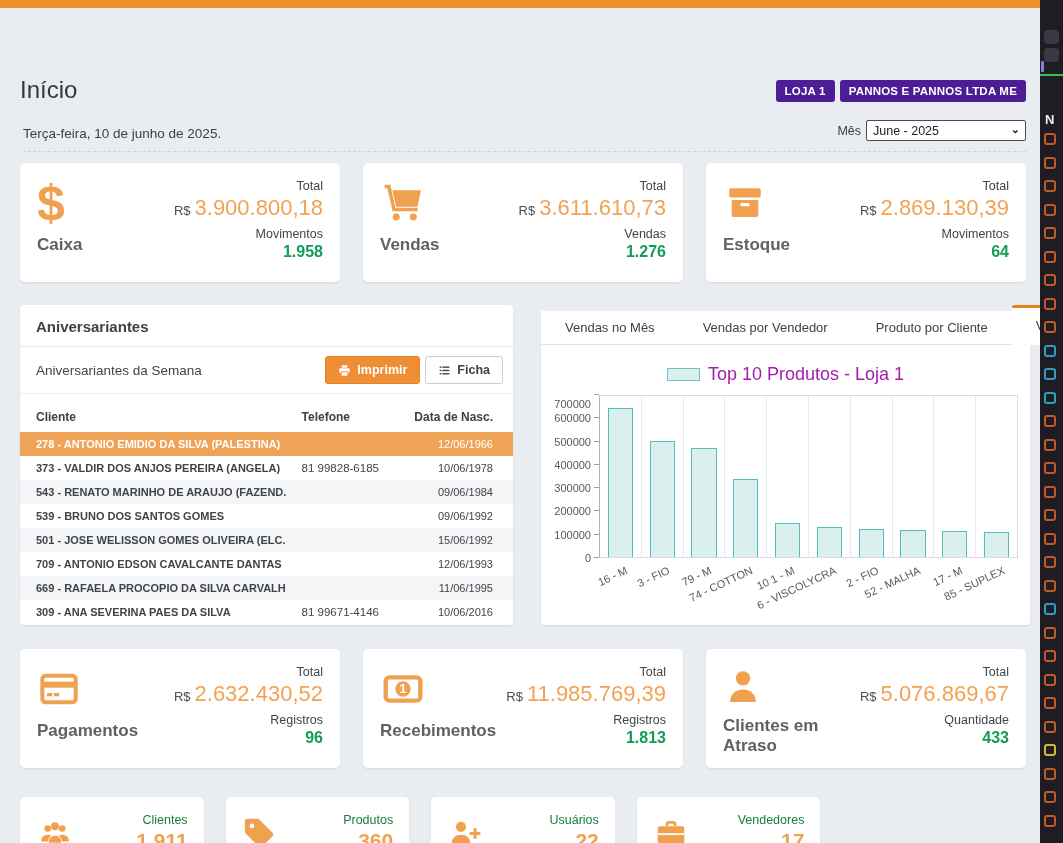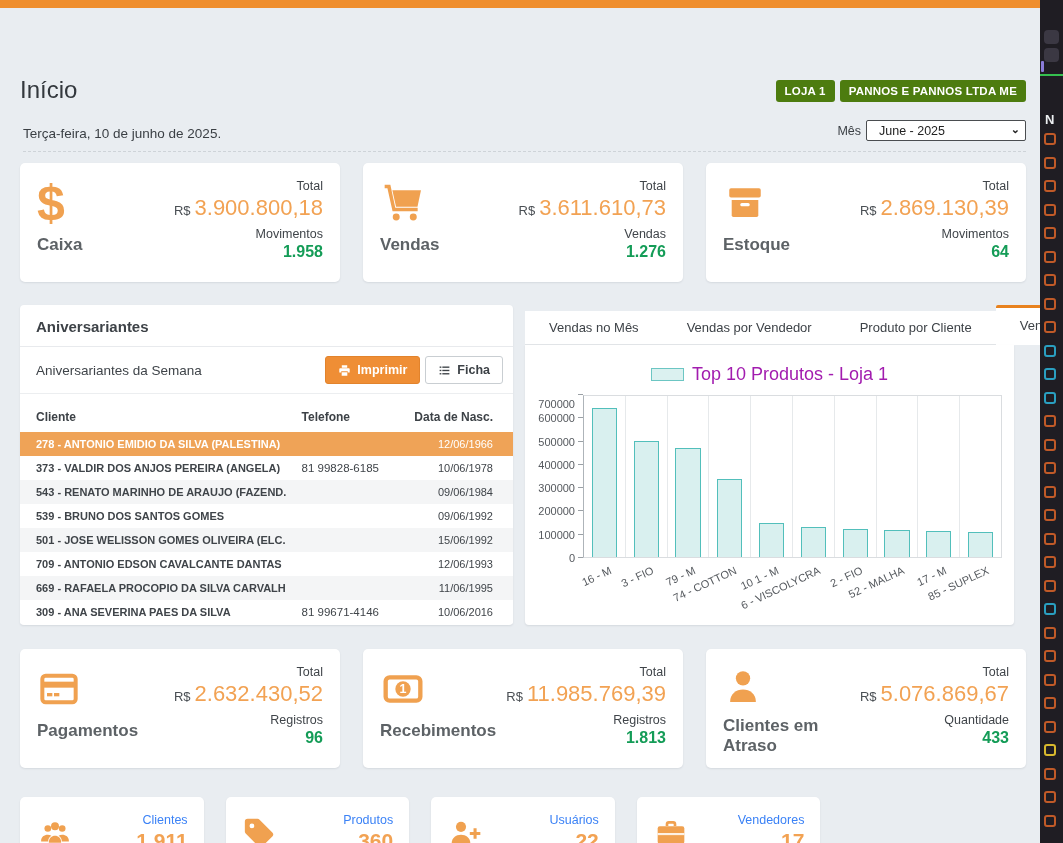--- a/index.html
+++ b/index.html
@@ -10,30 +10,30 @@
     position:relative;
     color:#3e4347;
   }
   .top-bar { position:absolute; top:0; left:0; width:1040px; height:8px; background:#ef8e2e; }
   .main { position:absolute; top:8px; left:0; width:1040px; }
 
   
   .header-row { display:flex; justify-content:space-between; align-items:flex-start; padding:20px 14px 0 20px;margin-top:48px; }
   .page-title { font-size:24px; font-weight:400; color:#33383d; }
   .badges { display:flex; gap:5px; margin-top:4px; }
-  .badge { background:#4d7c0f; color:#fff; font-size:11.5px; font-weight:bold; padding:5px 9px; border-radius:3px; letter-spacing:.2px; }
+  .badge { background:#4c1d95; color:#fff; font-size:11.5px; font-weight:bold; padding:5px 9px; border-radius:3px; letter-spacing:.2px; }
   .date-row { display:flex; justify-content:space-between; align-items:flex-end; padding:16px 14px 0 23px; }
   .date-text { font-size:13.5px; color:#3a3f44; }
   .month-wrap { display:flex; align-items:center; gap:5px; }
   .month-label { font-size:12.5px; color:#3a3f44; }
   .select-wrap { position:relative; }
   .select-wrap select {
     appearance:none; -webkit-appearance:none;
     width:160px; height:21px; font-size:12.5px; font-family:"Liberation Sans",sans-serif;
-    border:1px solid #4a4d50; border-radius:2px; background:#fff; padding:0 22px 0 12px; color:#222;
+    border:1px solid #4a4d50; border-radius:2px; background:#fff; padding:0 22px 0 6px; color:#222;
   }
   .select-wrap .caret { position:absolute; right:6px; top:3px; font-size:11px; color:#222; pointer-events:none; font-weight:bold; }
   .dashed-sep { border:none; border-top:1px dashed #ced3d8; margin:10px 14px 0 23px; }
 
   
   .cards-grid3 { display:grid; grid-template-columns:repeat(3,1fr); gap:23px; margin:11px 14px 0 20px; }
   .stat-card { background:#fff; border-radius:5px; height:119px; box-shadow:0 1px 2px rgba(40,50,60,.10); padding:14px 17px 12px 17px; display:flex; justify-content:space-between; }
   .stat-left { display:flex; flex-direction:column; justify-content:flex-start; }
   .stat-icon { height:52px; display:flex; align-items:center; }
   .stat-icon svg { display:block; }
@@ -41,21 +41,21 @@
   .stat-title { font-size:17px; font-weight:bold; color:#5d6266; margin-top:6px; }
   .stat-right { text-align:right; display:flex; flex-direction:column; justify-content:flex-start; padding-top:2px; }
   .stat-total-label { font-size:12.5px; color:#3f4449; }
   .stat-amount { margin-top:2px; white-space:nowrap; }
   .stat-amount .cur { font-size:13px; color:#4a4f54; margin-right:4px; }
   .stat-amount .val { font-size:22px; font-weight:normal; color:#f2a253; }
   .stat-count-label { font-size:12.5px; color:#3f4449; margin-top:6px; }
   .stat-count { font-size:16px; color:#149c57; margin-top:2px; font-weight:600; }
 
   
-  .panels-row { display:grid; grid-template-columns:493px 489px; gap:12px; margin:23px 14px 0 20px; align-items:start; }
+  .panels-row { display:grid; grid-template-columns:493px 489px; gap:28px; margin:23px 14px 0 20px; align-items:start; }
 
   
   .panel { background:#fff; border-radius:4px; box-shadow:0 1px 2px rgba(40,50,60,.10); }
   .bday-panel { height:320px; overflow:hidden; }
   .bday-title { font-size:15px; font-weight:bold; color:#3d4247; padding:13px 16px 11px 16px; border-bottom:1px solid #e8eaed; }
   .bday-subrow { display:flex; justify-content:space-between; align-items:center; padding:9px 10px 9px 16px; border-bottom:1px solid #eceef0; }
   .bday-subtitle { font-size:13.5px; color:#3f4449; }
   .bday-buttons { display:flex; gap:5px; }
   .btn { display:inline-flex; align-items:center; gap:6px; font-size:12.5px; font-weight:bold; padding:6px 12px; border-radius:3px; cursor:pointer; border:1px solid transparent; font-family:inherit; }
   .btn-orange { background:#ef8e35; color:#fff; border-color:#e2832c; }
@@ -89,21 +89,21 @@
   .bar { width:62%; background:#d9f0ef; border:1.5px solid #52bfbb; border-bottom:none; }
   .xlabels { position:relative; height:52px; margin:2px 12px 0 58px; }
   .xanchor { position:absolute; top:0; width:0; }
   .xanchor span { position:absolute; right:-4px; top:4px; transform:rotate(-25deg); transform-origin:100% 0; font-size:11px; color:#55595e; white-space:nowrap; }
 
   
   .mini-grid { display:grid; grid-template-columns:repeat(5,1fr); gap:22px; margin:29px 14px 0 20px; }
   .mini-card { background:#fff; border-radius:5px; height:72px; box-shadow:0 1px 2px rgba(40,50,60,.10); padding:10px 16px; display:flex; justify-content:space-between; align-items:center; }
   .mini-icon svg { display:block; }
   .mini-right { text-align:right; }
-  .mini-label { font-size:12.5px; color:#3b82f6; }
+  .mini-label { font-size:12.5px; color:#15803d; }
   .mini-value { font-size:21px; font-weight:bold; color:#f2a253; margin-top:2px; }
 
   
   .side-strip { position:absolute; top:0; right:0; width:23px; height:843px; background:#1f1d23; overflow:hidden; }
   .strip-btn { position:absolute; left:4px; width:15px; height:14px; background:#3b3843; border-radius:4px; }
   .strip-pline { position:absolute; left:1px; width:3px; height:11px; background:#8a7bd8; border-radius:1px; }
   .strip-gline { position:absolute; left:0; width:100%; height:2px; background:#35c04f; }
   .strip-letter { position:absolute; left:5px; font-size:13px; color:#eceff1; font-weight:bold; }
   .strip-icon { position:absolute; left:4px; width:12px; height:12px; border-radius:3px; border:2px solid #c05a28; }
 </style>

